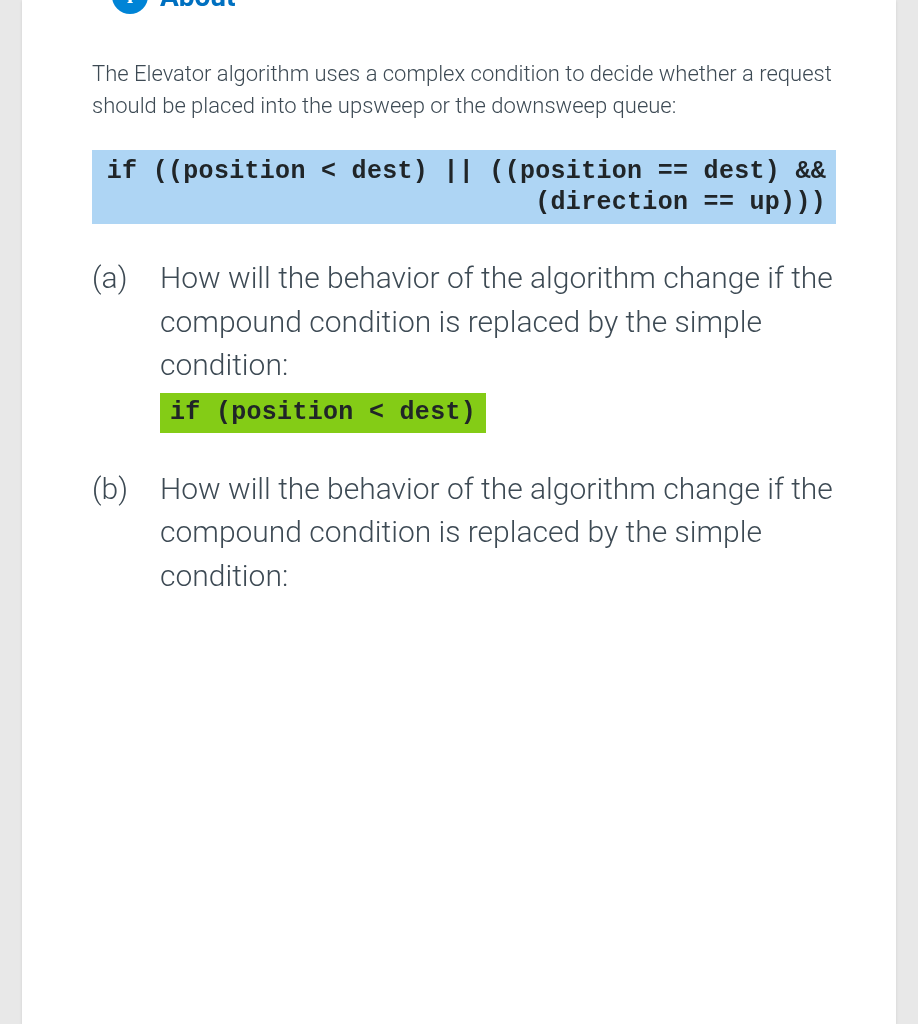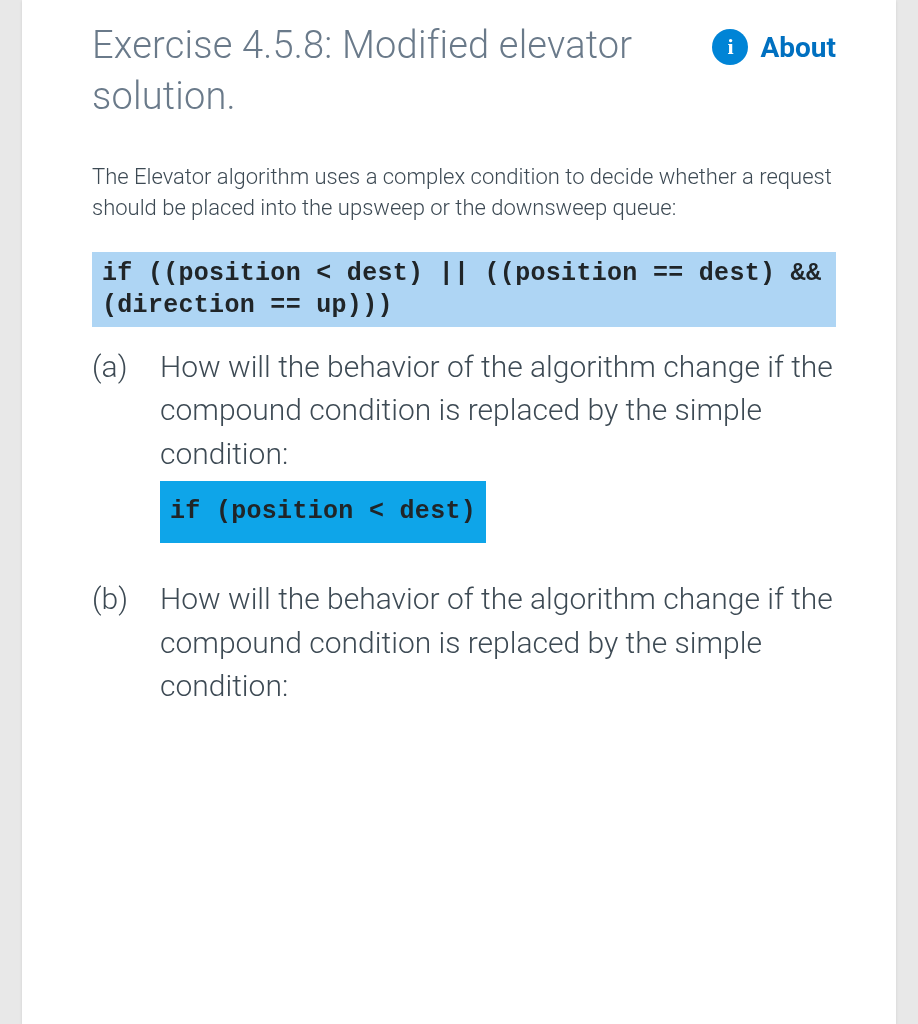--- a/index.html
+++ b/index.html
@@ -69,31 +69,32 @@
     .code-block {
       display: inline-block;
       background: #aed5f4;
       font-family: "Courier New", Courier, monospace;
       font-size: 25px;
       font-weight: 700;
       color: #202528;
       padding: 6px 10px 6px 10px;
       line-height: 1.25;
       white-space: pre-wrap;
-      margin-bottom: 18px;
+      margin-bottom: 32px;
       letter-spacing: 0.3px;
+      text-align: right;
     }
     .code-inline {
       display: inline-block;
-      background: #0ea5e9;
+      background: #84cc16;
       font-family: "Courier New", Courier, monospace;
       font-size: 25px;
       font-weight: 700;
       color: #202528;
-      padding: 16px 10px;
+      padding: 5px 10px;
       line-height: 1.2;
       letter-spacing: 0.3px;
       margin-top: 6px;
     }
     .question-list {
       list-style: none;
     }
     .question-item {
       display: flex;
       margin-bottom: 34px;
@@ -111,21 +112,20 @@
       font-weight: 300;
       line-height: 1.45;
       flex: 1;
     }
   </style>
 </head>
 <body>
 
 <div class="card">
   <div class="header">
-    <h1 class="title">Exercise 4.5.8: Modified elevator solution.</h1>
     <div class="about-link">
       <span class="info-icon">i</span>
       <span>About</span>
     </div>
   </div>
 
   <p class="intro">The Elevator algorithm uses a complex condition to decide whether a request should be placed into the upsweep or the downsweep queue:</p>
 
   <div class="code-block">if ((position &lt; dest) || ((position == dest) &amp;&amp; (direction == up)))</div>
 

